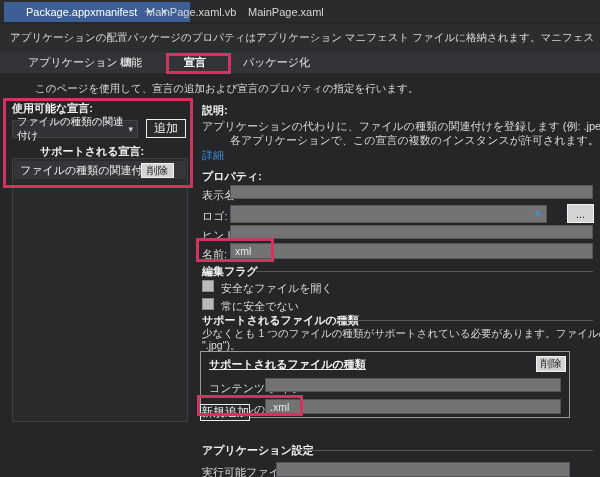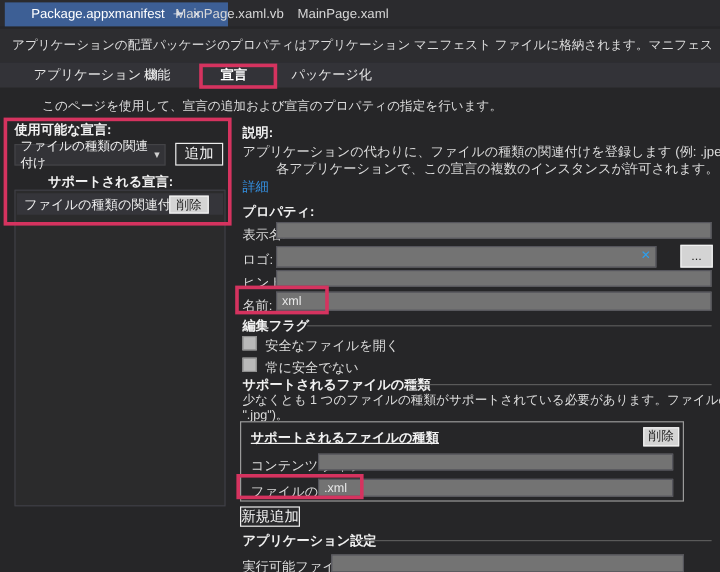--- a/index.html
+++ b/index.html
@@ -147,21 +147,21 @@
     <div class="title">サポートされるファイルの種類</div>
     <div class="btn-light" style="right:3px; top:4px; width:30px; height:16px;">削除</div>
 
     <div class="lbl" style="left:8px; top:29px;">コンテンツ タイプ:</div>
     <input class="field" style="left: 64px; top: 26px; width: 296px; height: 14px;" value="">
 
     <div class="lbl" style="left:8px; top:50px;">ファイルの種類:</div>
     <input class="field" style="left: 64px; top: 47px; width: 296px; height: 15px;" value=".xml">
   </div>
 
-  <div class="btn-dark" style="left:200px; top:422px; width:50px; height:17px;text-align:right;">新規追加</div>
+  <div class="btn-dark" style="left:200px; top:404px; width:50px; height:17px;text-align:right;">新規追加</div>
 
   <div class="hd" style="left:202px; top:443px;">アプリケーション設定</div>
   <div class="hline" style="left:300px; top:450px; width:293px;"></div>
 
   <div class="lbl" style="left:202px; top:465px;">実行可能ファイル:</div>
   <input class="field" style="left: 276px; top: 462px; width: 294px; height: 15px;" value="">
 
   <div class="anno" style="left:166px; top:53px; width:65px; height:21px;"></div>
   <div class="anno" style="left:3px; top:98px; width:190px; height:90px;"></div>
   <div class="anno" style="left:196px; top:238px; width:78px; height:24px;"></div>

